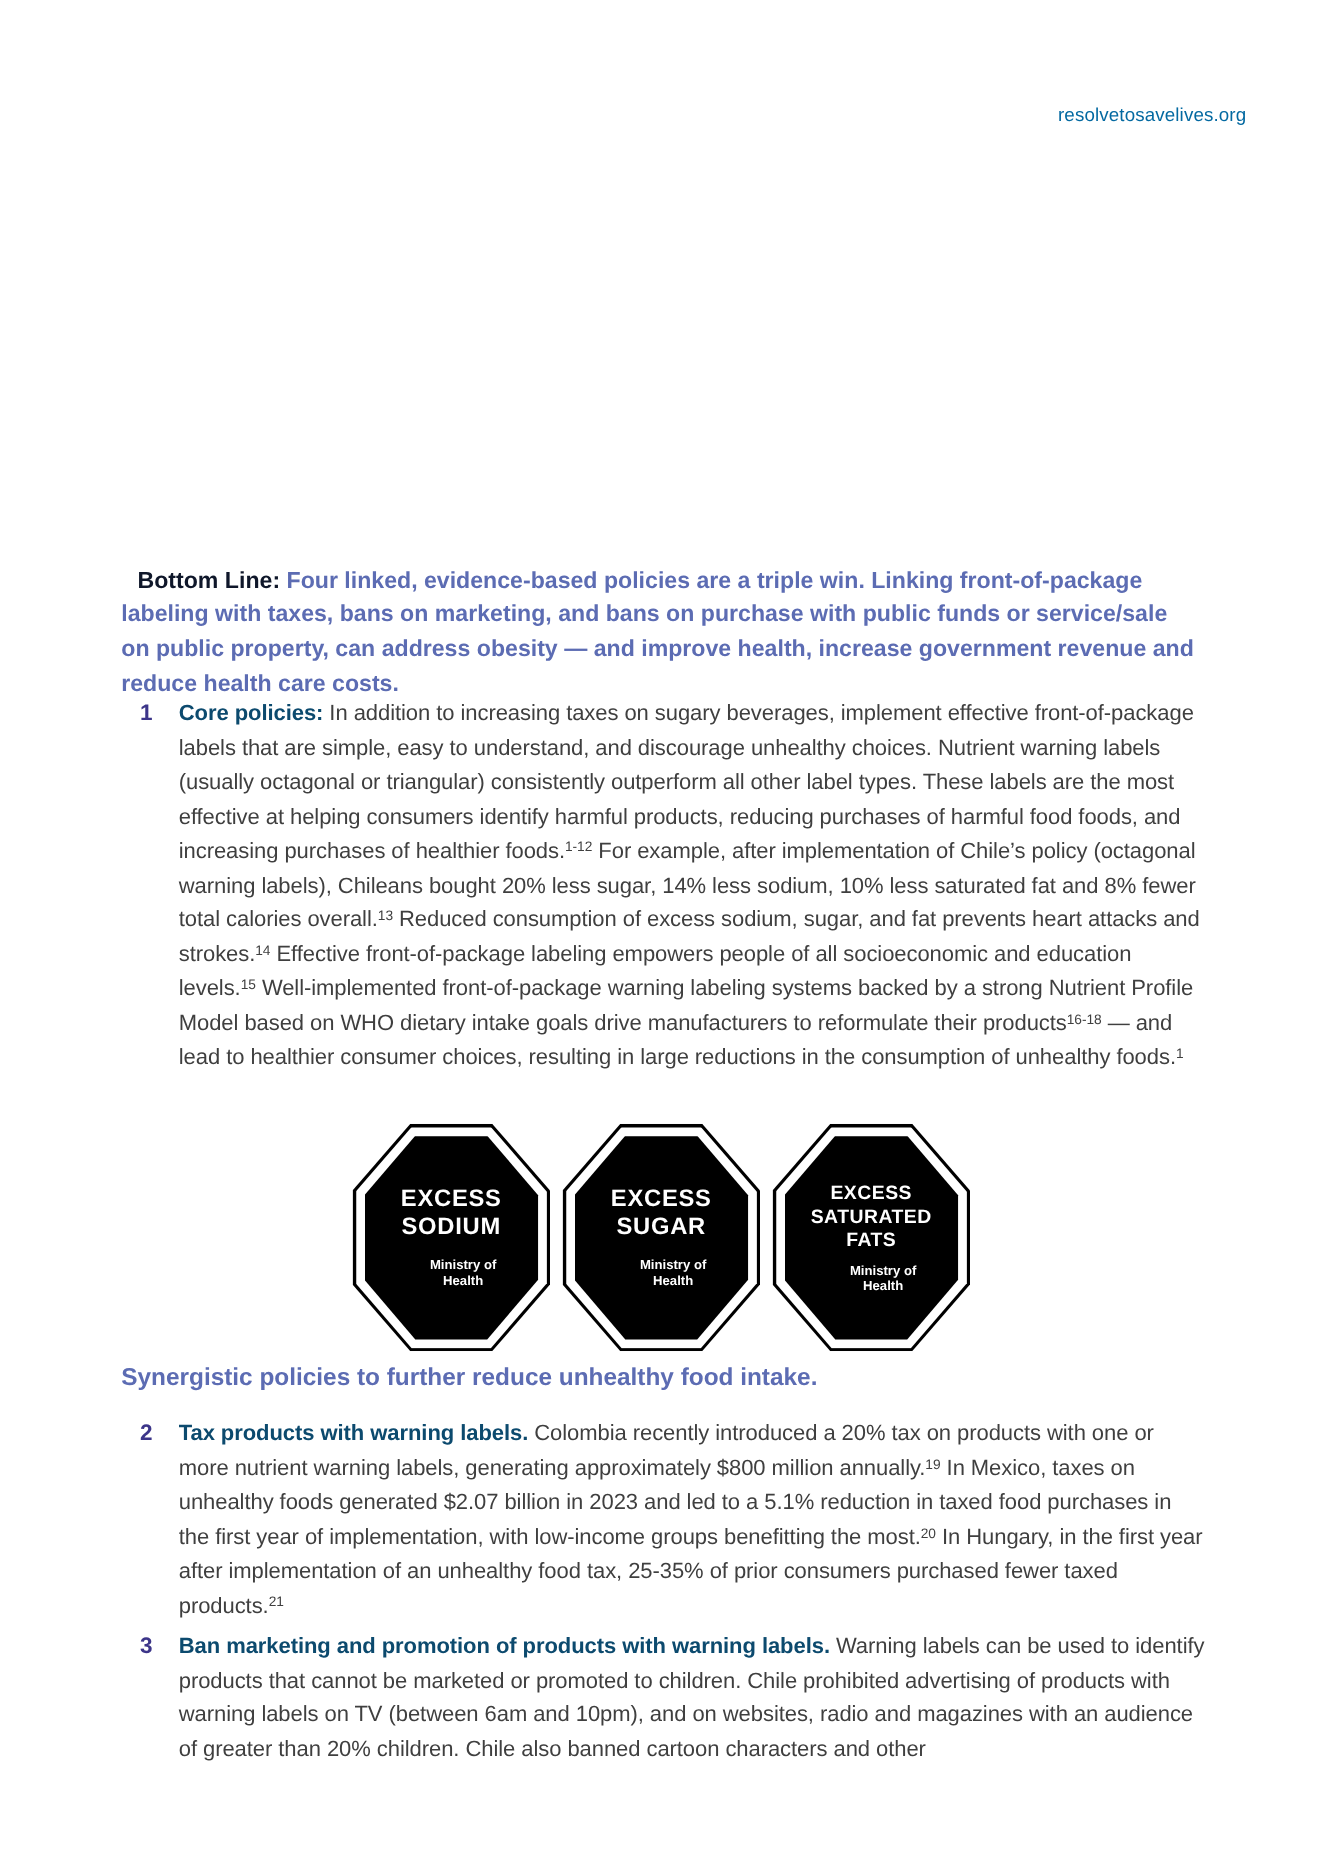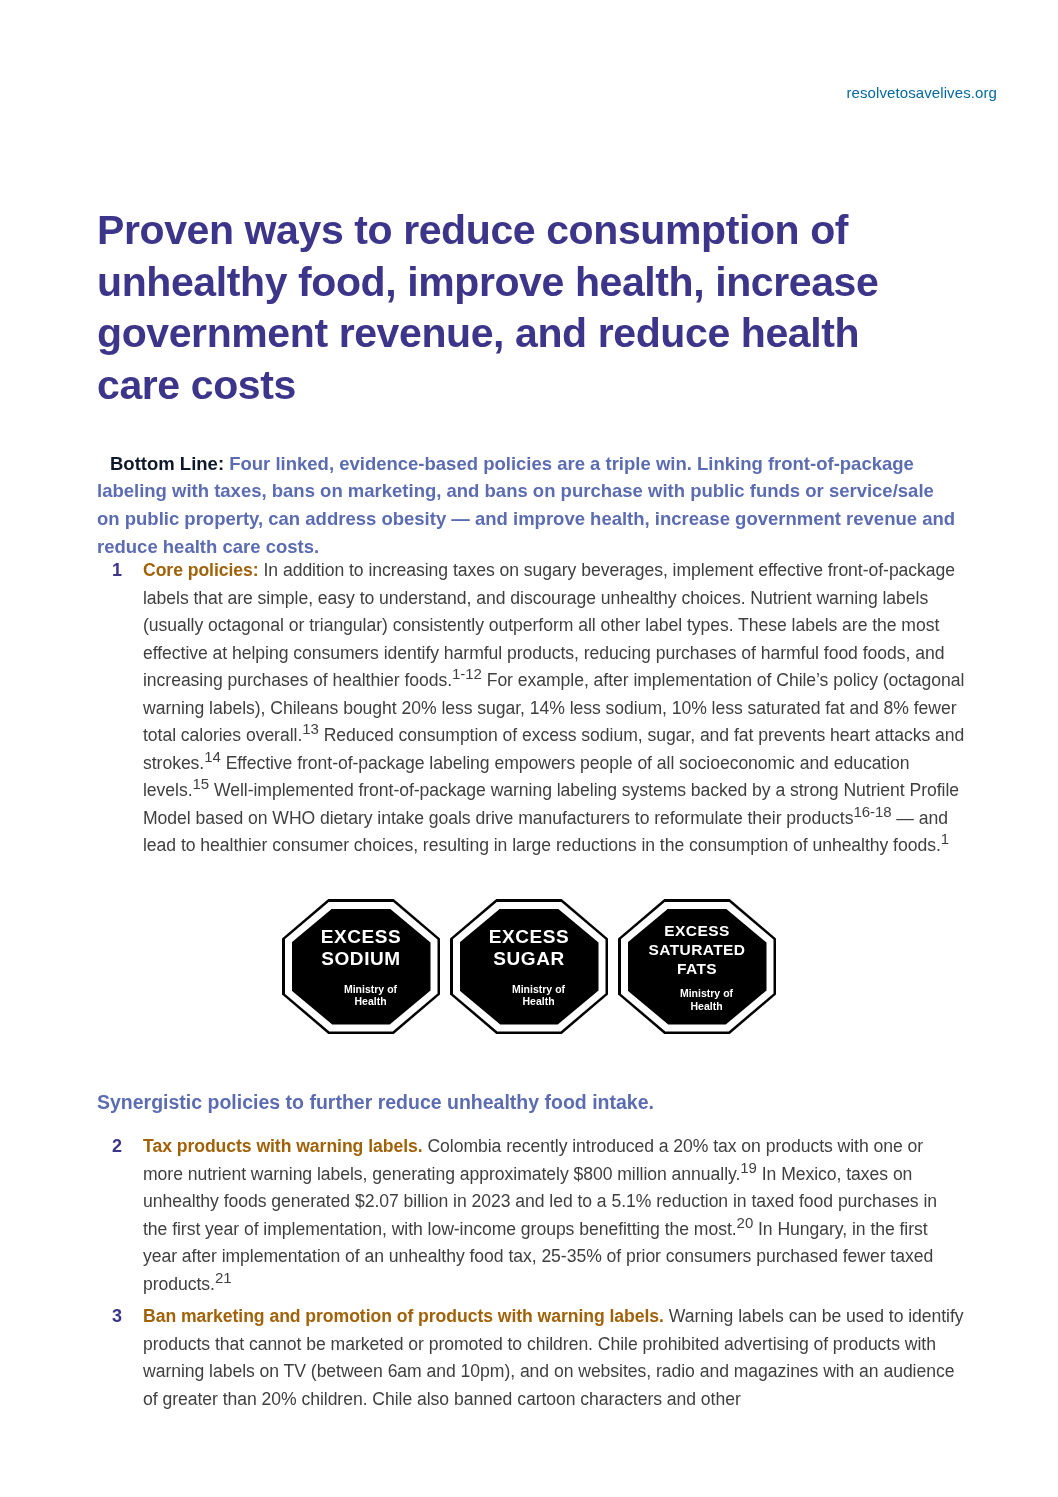--- a/index.html
+++ b/index.html
@@ -44,35 +44,35 @@
   .item-number {
     flex:0 0 31px;
     font-size:18px; line-height:27.5px; font-weight:700;
     color:#3c3589;
   }
   .item-body {
     flex:1 1 auto; margin:0;
     font-size:17.6px; line-height:27.5px;
     color:#3f3f3f; letter-spacing:-0.05px;
   }
-  .item-lead { font-weight:700; color:#a16207; }
+  .item-lead { font-weight:700; color:#0c4a6e; }
   .item-body sup {
-    font-size:15px; line-height:0;
+    font-size:11px; line-height:0;
     position:relative; top:-0.45em; vertical-align:baseline;
   }
   #item-1 { top:557px; }
   #item-2 { top:1133px; }
   #item-3 { top:1303px; }
 
   
   .labels-row {
     position:absolute; left:0; top:899px; width:100%;
     display:flex; justify-content:center; gap:10px;
   }
-  .octagon { position:relative; width:158px; height:135px; }
+  .octagon { position:relative; width:158px; height:182px; }
   .oct-clip {
     clip-path:polygon(29.3% 0%,70.7% 0%,100% 29.3%,100% 70.7%,70.7% 100%,29.3% 100%,0% 70.7%,0% 29.3%);
   }
   .oct-frame   { position:absolute; inset:0;      background:#000; }
   .oct-ring    { position:absolute; inset:2.5px;  background:#fff; }
   .oct-inner   {
     position:absolute; inset:9.5px; background:#000;
     display:flex; flex-direction:column; align-items:center; justify-content:center;
     text-align:center;
   }
@@ -97,21 +97,20 @@
     color:#5c6cb3;
   }
 </style>
 </head>
 <body>
 
 <div class="page">
 
   <a class="site-url" href="#">resolvetosavelives.org</a>
 
-  <h1 class="page-title">Proven ways to reduce consumption of unhealthy food, improve health, increase government revenue, and reduce health care costs</h1>
 
   <p class="bottom-line"><span class="bl-label">Bottom Line:</span><span> Four linked, evidence-based policies are a triple win. Linking front-of-package labeling with taxes, bans on marketing, and bans on purchase with public funds or service/sale on public property, can address obesity — and improve health, increase government revenue and reduce health care costs.</span></p>
 
   <div class="policy-item" id="item-1">
     <div class="item-number">1</div>
     <p class="item-body"><span class="item-lead">Core policies:</span><span><span> In addition to increasing taxes on sugary beverages, implement effective front-of-package labels that are simple, easy to understand, and discourage unhealthy choices. Nutrient warning labels (usually octagonal or triangular) consistently outperform all other label types. These labels are the most effective at helping consumers identify harmful products, reducing purchases of harmful food foods, and increasing purchases of healthier foods.</span><sup>1-12</sup><span> For example, after implementation of Chile’s policy (octagonal warning labels), Chileans bought 20% less sugar, 14% less sodium, 10% less saturated fat and 8% fewer total calories overall.</span><sup>13</sup><span> Reduced consumption of excess sodium, sugar, and fat prevents heart attacks and strokes.</span><sup>14</sup><span>  Effective front-of-package labeling empowers people of all socioeconomic and education levels.</span><sup>15</sup><span> Well-implemented front-of-package warning labeling systems backed by a strong Nutrient Profile Model based on WHO dietary intake goals drive manufacturers to reformulate their products</span><sup>16-18</sup><span> — and lead to healthier consumer choices, resulting in large reductions in the consumption of unhealthy foods.</span><sup>1</sup></span></p>
   </div>
 
   <div class="labels-row">
 

